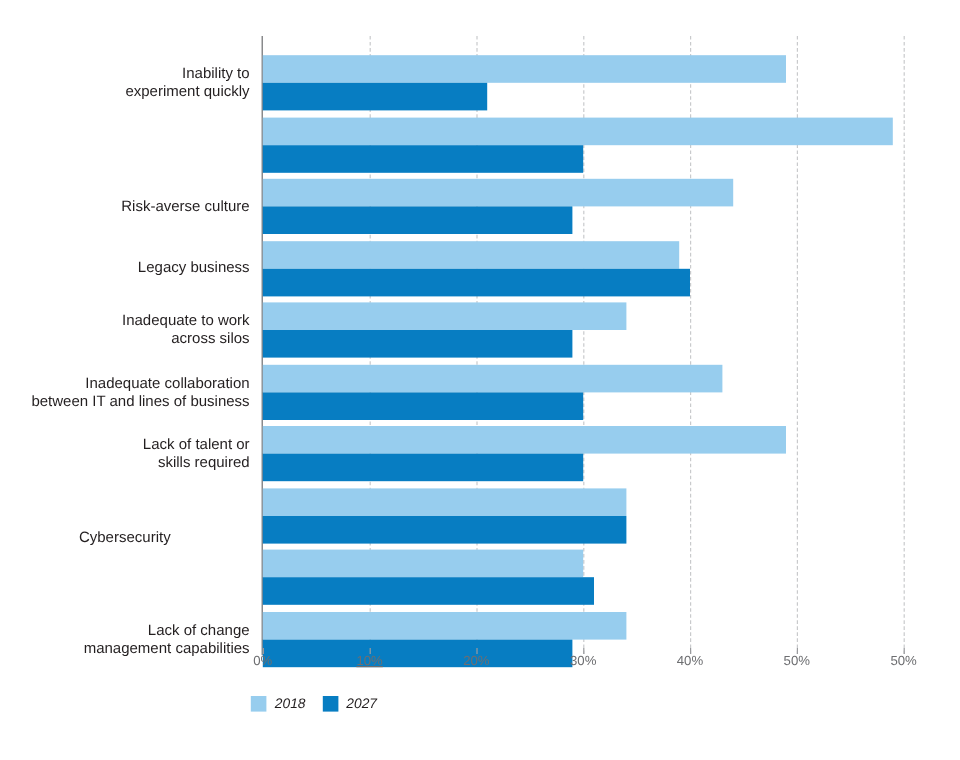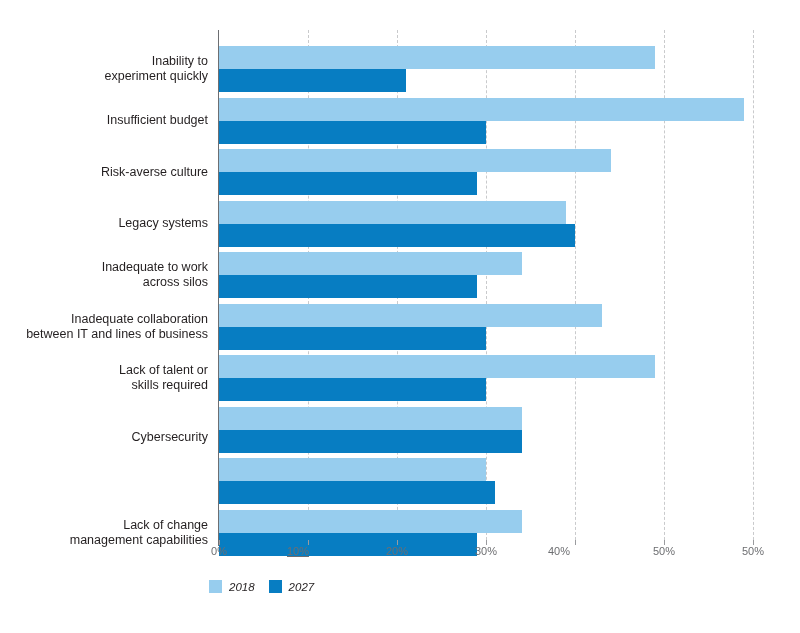--- a/index.html
+++ b/index.html
@@ -203,45 +203,44 @@
         <div class="row" style="top: 479.5px;">
           <div class="bar y2018" title="Lack of change management capabilities — 2018: 34%" style="width: 302.6px; background: rgb(151, 205, 238);"></div>
           <div class="bar y2019" title="Lack of change management capabilities — 2019: 29%" style="width: 258.1px; background: rgb(7, 125, 194);"></div>
         </div>
       </div>
   </div>
 
   <div class="cat-labels">
       <div class="cat-label" style="top: 24px;">Inability to
 experiment quickly</div>
-      <div class="cat-label" style="top: 83px;">Insufficient budget</div>
       <div class="cat-label" style="top: 134.5px;">Risk-averse culture</div>
-      <div class="cat-label" style="top: 186px;">Legacy systems</div>
+      <div class="cat-label" style="top: 186px;">Legacy business</div>
       <div class="cat-label" style="top: 230px;">Inadequate to work
 across silos</div>
       <div class="cat-label" style="top: 281.5px;">Inadequate collaboration
 between IT and lines of business</div>
       <div class="cat-label" style="top: 333px;">Lack of talent or
 skills required</div>
-      <div class="cat-label" style="top: 400px;">Cybersecurity</div>
+      <div class="cat-label" style="top: 411px; text-align: center;">Cybersecurity</div>
       <div class="cat-label" style="top: 487.5px; margin-left: 16px;">Lack of change
 management capabilities</div>
     </div>
 
   <div class="x-ticks">
       <div class="x-tick-mark" style="left: 0px;"></div>
       <div class="x-tick" style="left: 0px;">0%</div>
       <div class="x-tick-mark" style="left: 89px;"></div>
-      <div class="x-tick" style="left: 79px; text-decoration: underline;">10%</div>
+      <div class="x-tick" style="left: 89px; text-decoration: underline;">10%</div>
       <div class="x-tick-mark" style="left: 178px;"></div>
       <div class="x-tick" style="left: 178px;">20%</div>
       <div class="x-tick-mark" style="left: 267px;"></div>
       <div class="x-tick" style="left: 267px;">30%</div>
       <div class="x-tick-mark" style="left: 356px;"></div>
-      <div class="x-tick" style="left: 340px;">40%</div>
+      <div class="x-tick" style="left: 356px;">40%</div>
       <div class="x-tick-mark" style="left: 445px;"></div>
       <div class="x-tick" style="left: 445px;">50%</div>
       <div class="x-tick-mark" style="left: 534px;"></div>
       <div class="x-tick" style="left: 534px;">50%</div>
     </div>
 
   <div class="legend">
     <div class="legend-item">
       <span class="legend-swatch y2018"></span>
       <span class="legend-text">2018</span>

